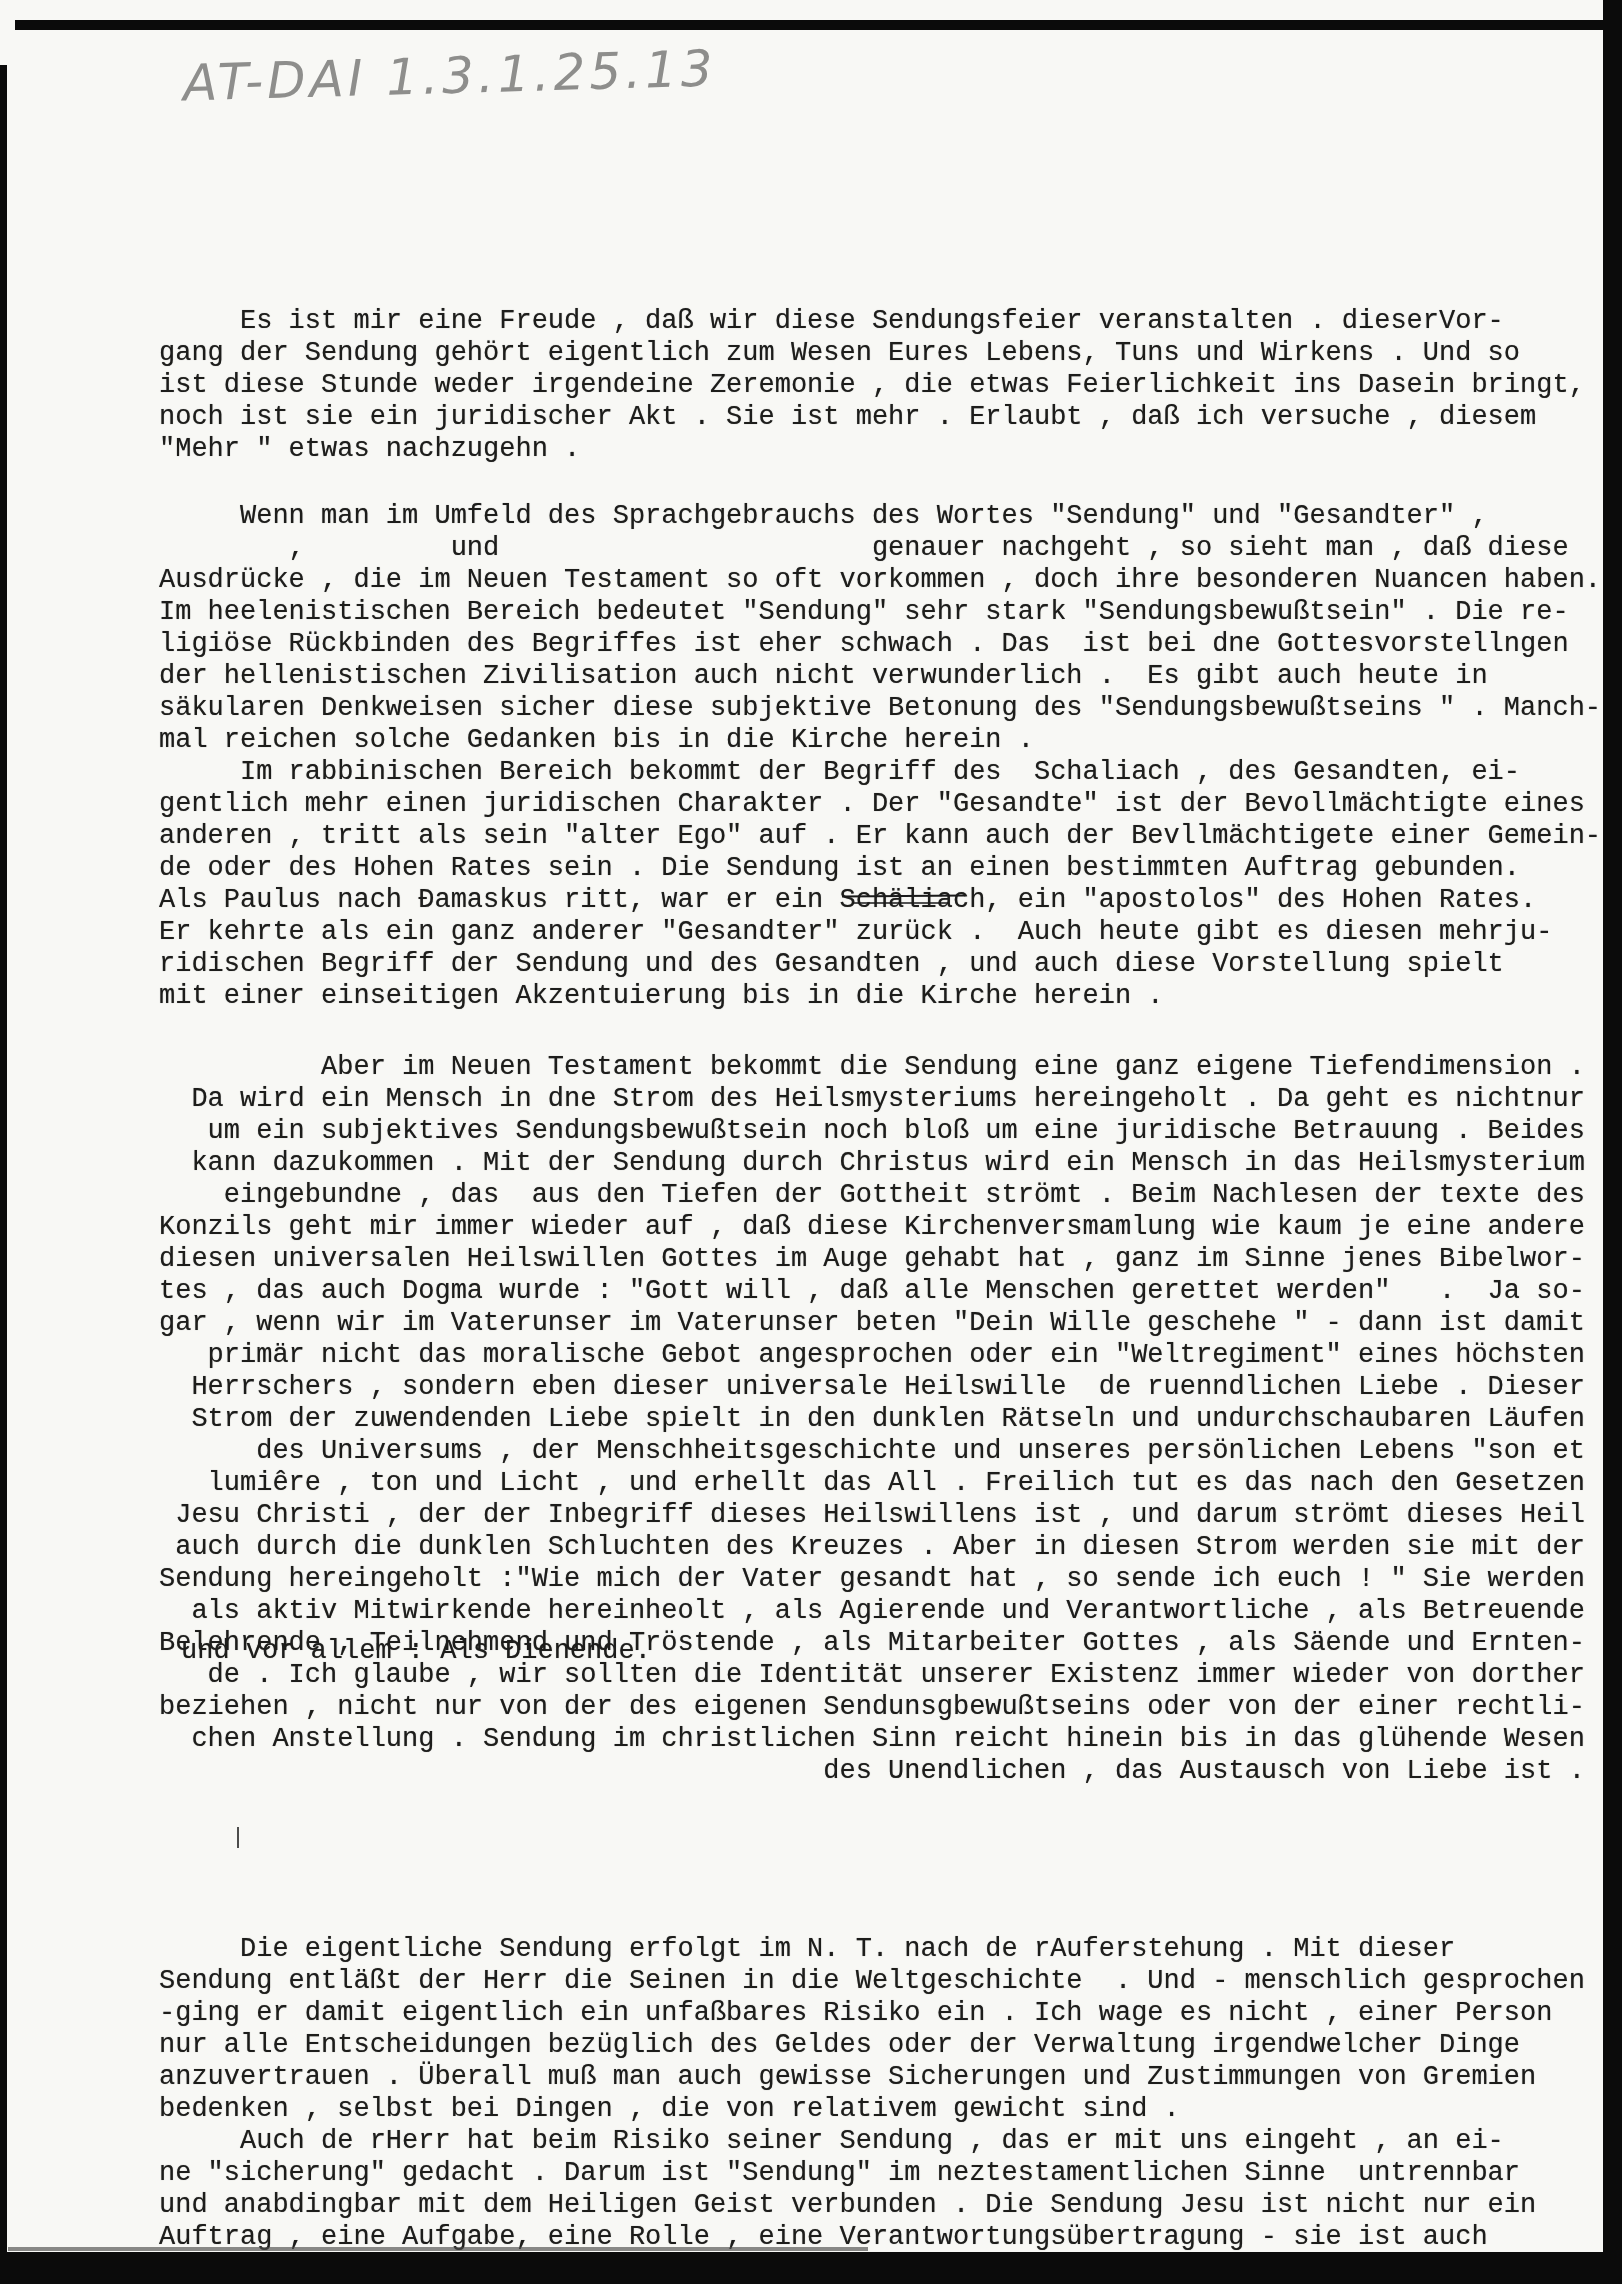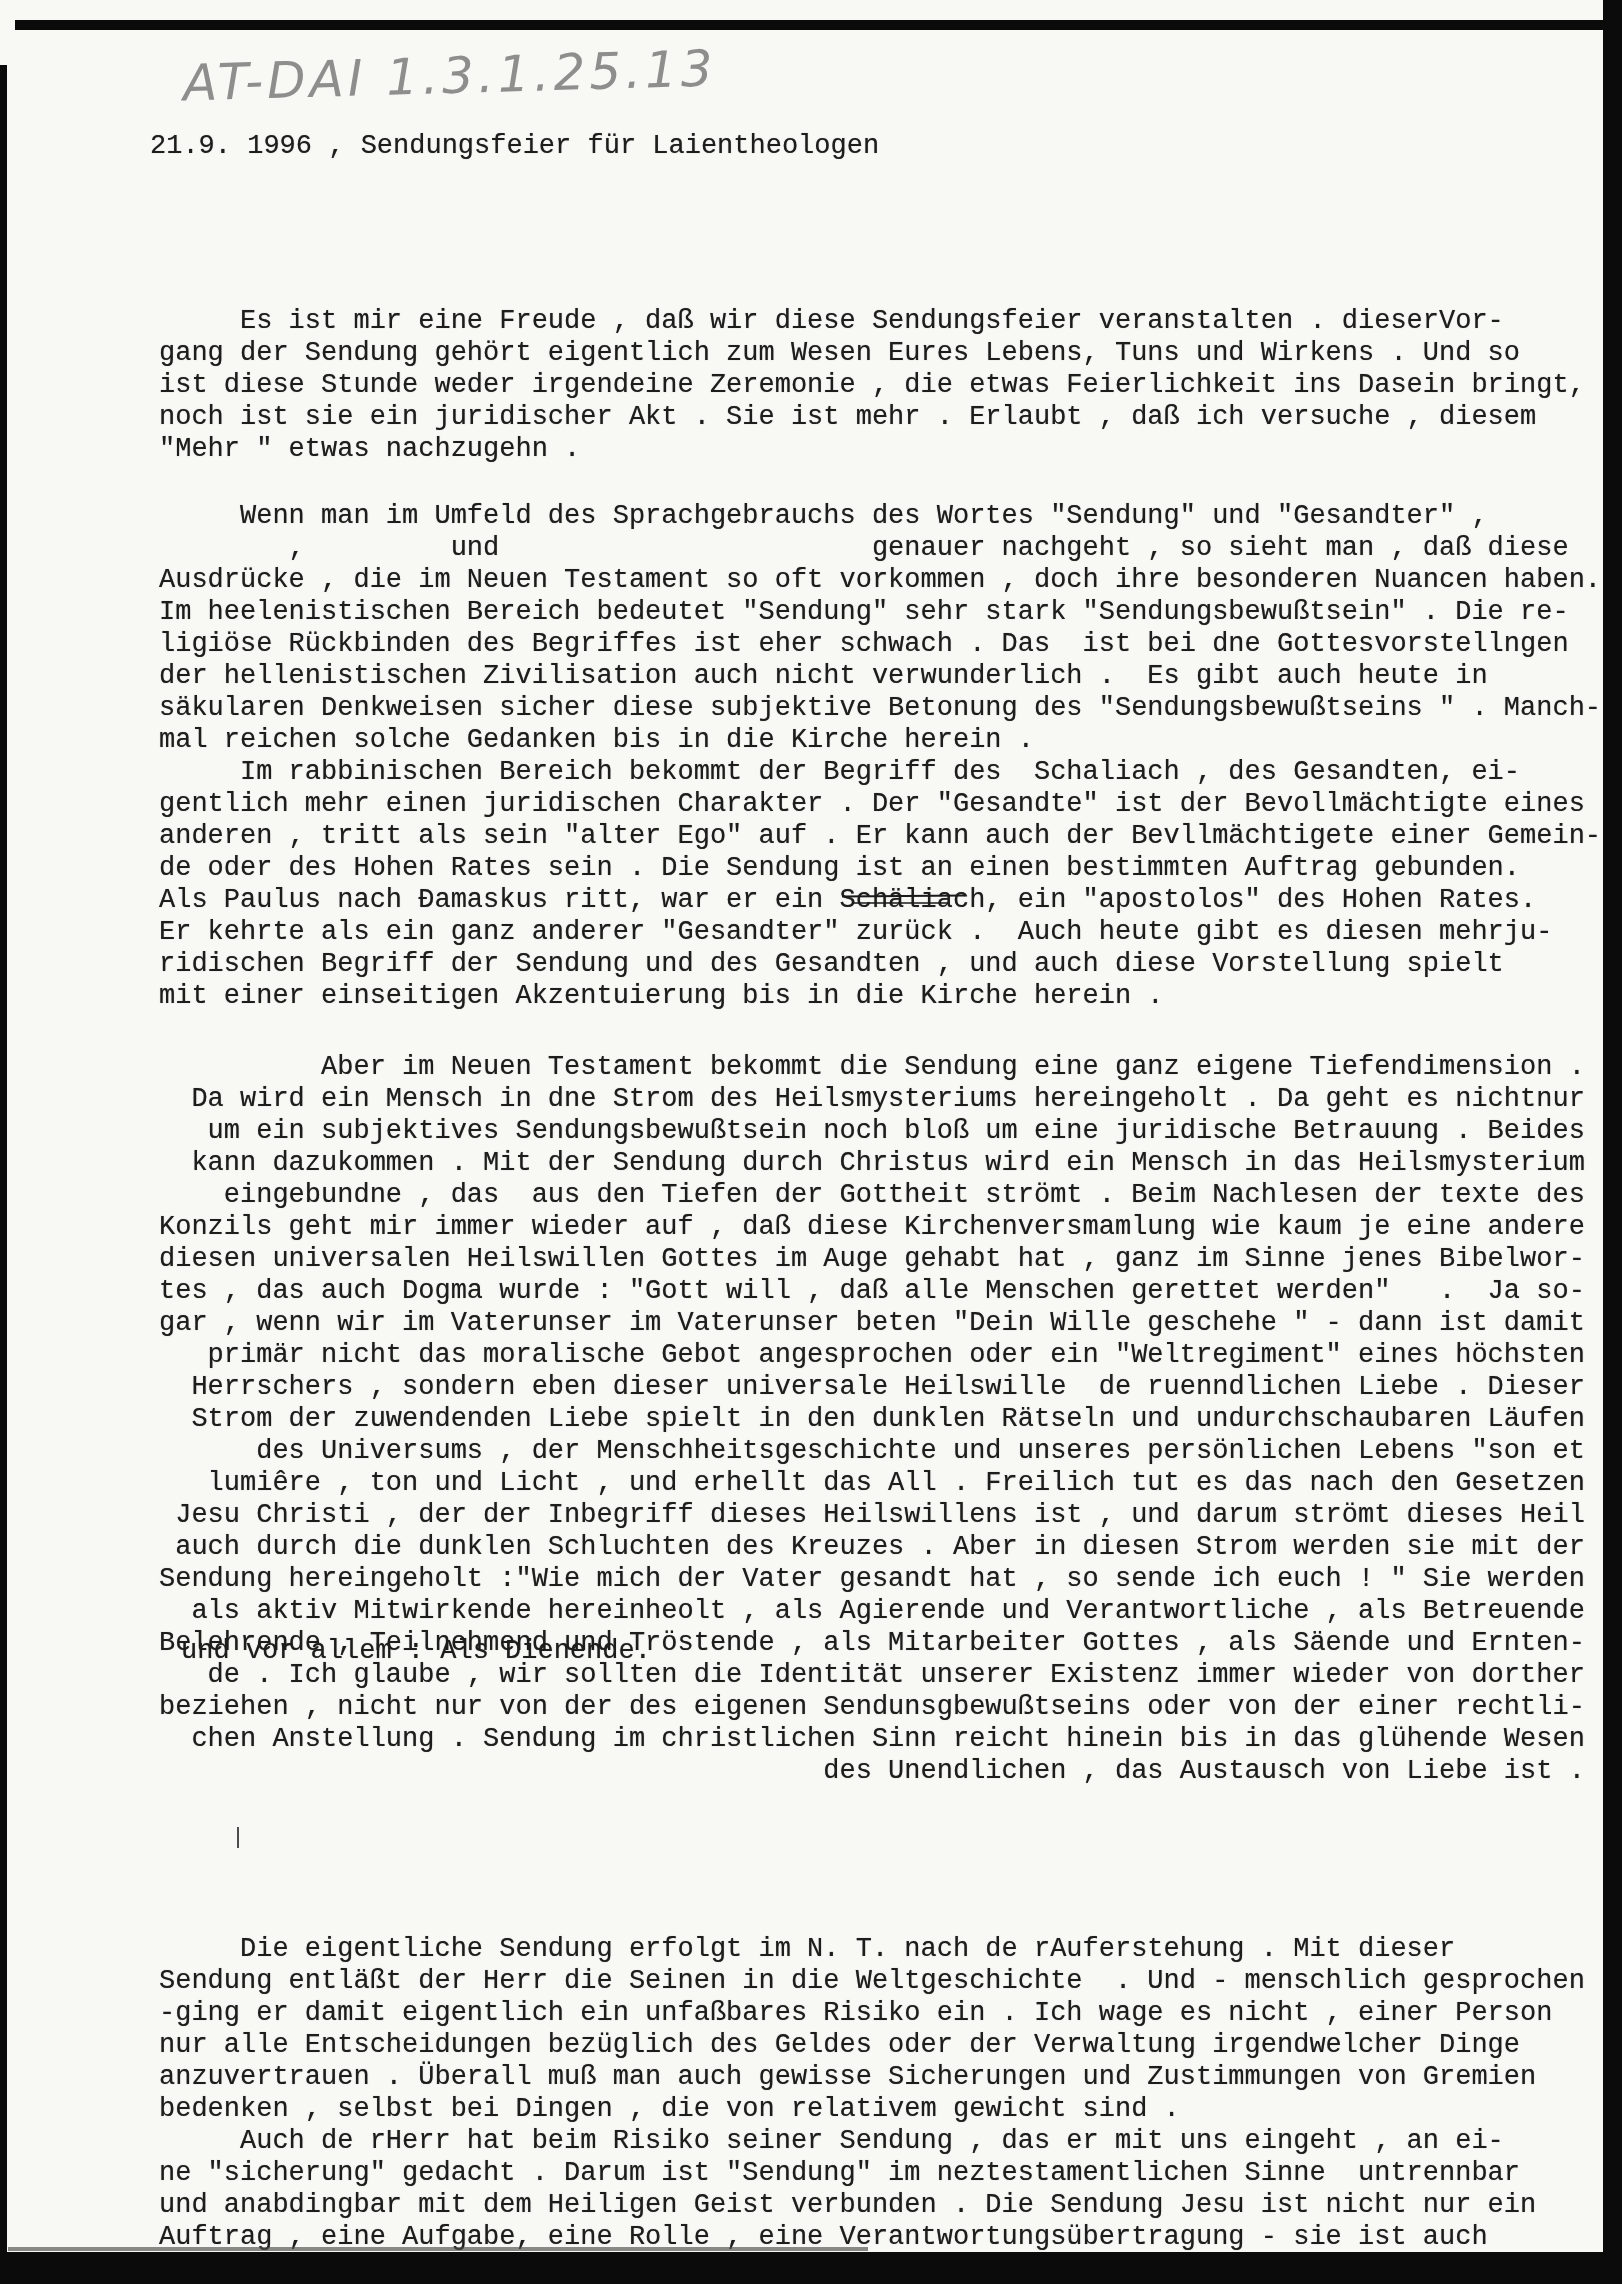--- a/index.html
+++ b/index.html
@@ -61,21 +61,20 @@
   .strike-b{position:absolute;left:853px;top:902px;width:96px;height:1.6px;background:#1a1a1a;opacity:.75;}
   .overtype{position:absolute;left:237px;top:1827px;width:2.4px;height:21px;background:#222;opacity:.8;}
 </style>
 </head>
 <body>
 
 <div class="page">
 
   <div class="handwriting">AT-DAI 1.3.1.25.13</div>
 
-  <div class="single date-line">21.9. 1996 , Sendungsfeier für Laientheologen</div>
 
 
   <pre class="tblock p1">     Es ist mir eine Freude , daß wir diese Sendungsfeier veranstalten . dieserVor-
 gang der Sendung gehört eigentlich zum Wesen Eures Lebens, Tuns und Wirkens . Und so
 ist diese Stunde weder irgendeine Zeremonie , die etwas Feierlichkeit ins Dasein bringt,
 noch ist sie ein juridischer Akt . Sie ist mehr . Erlaubt , daß ich versuche , diesem
 "Mehr " etwas nachzugehn .</pre>
 
   <pre class="tblock p2p3">     Wenn man im Umfeld des Sprachgebrauchs des Wortes "Sendung" und "Gesandter" ,
         ,         und                       genauer nachgeht , so sieht man , daß diese

